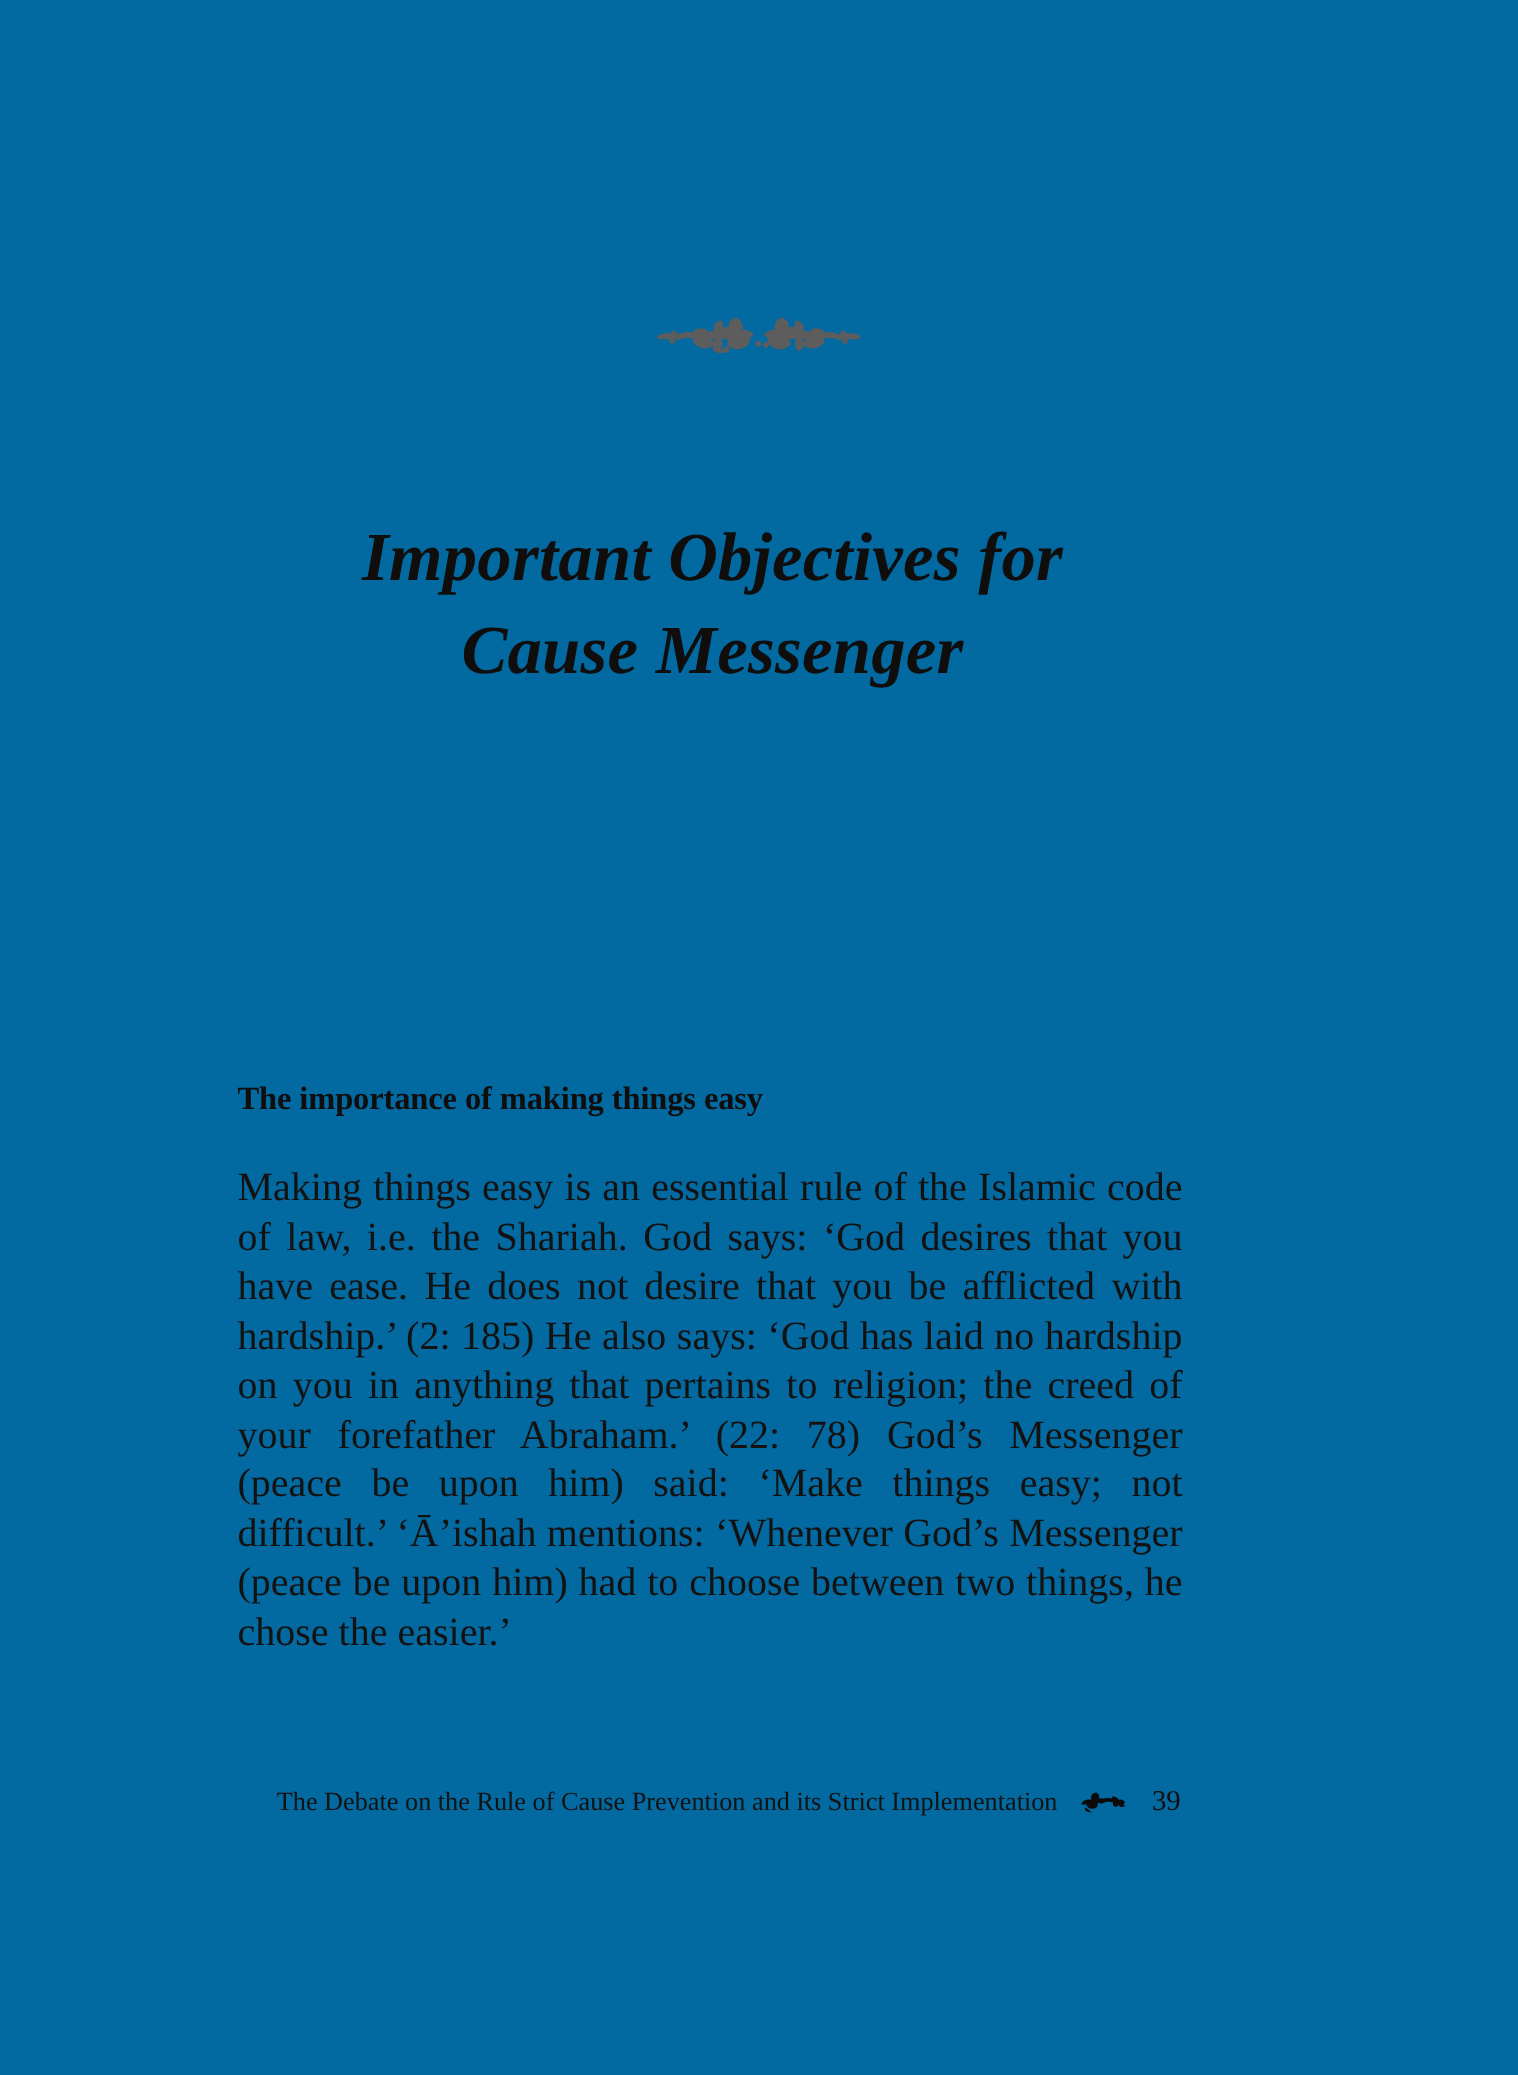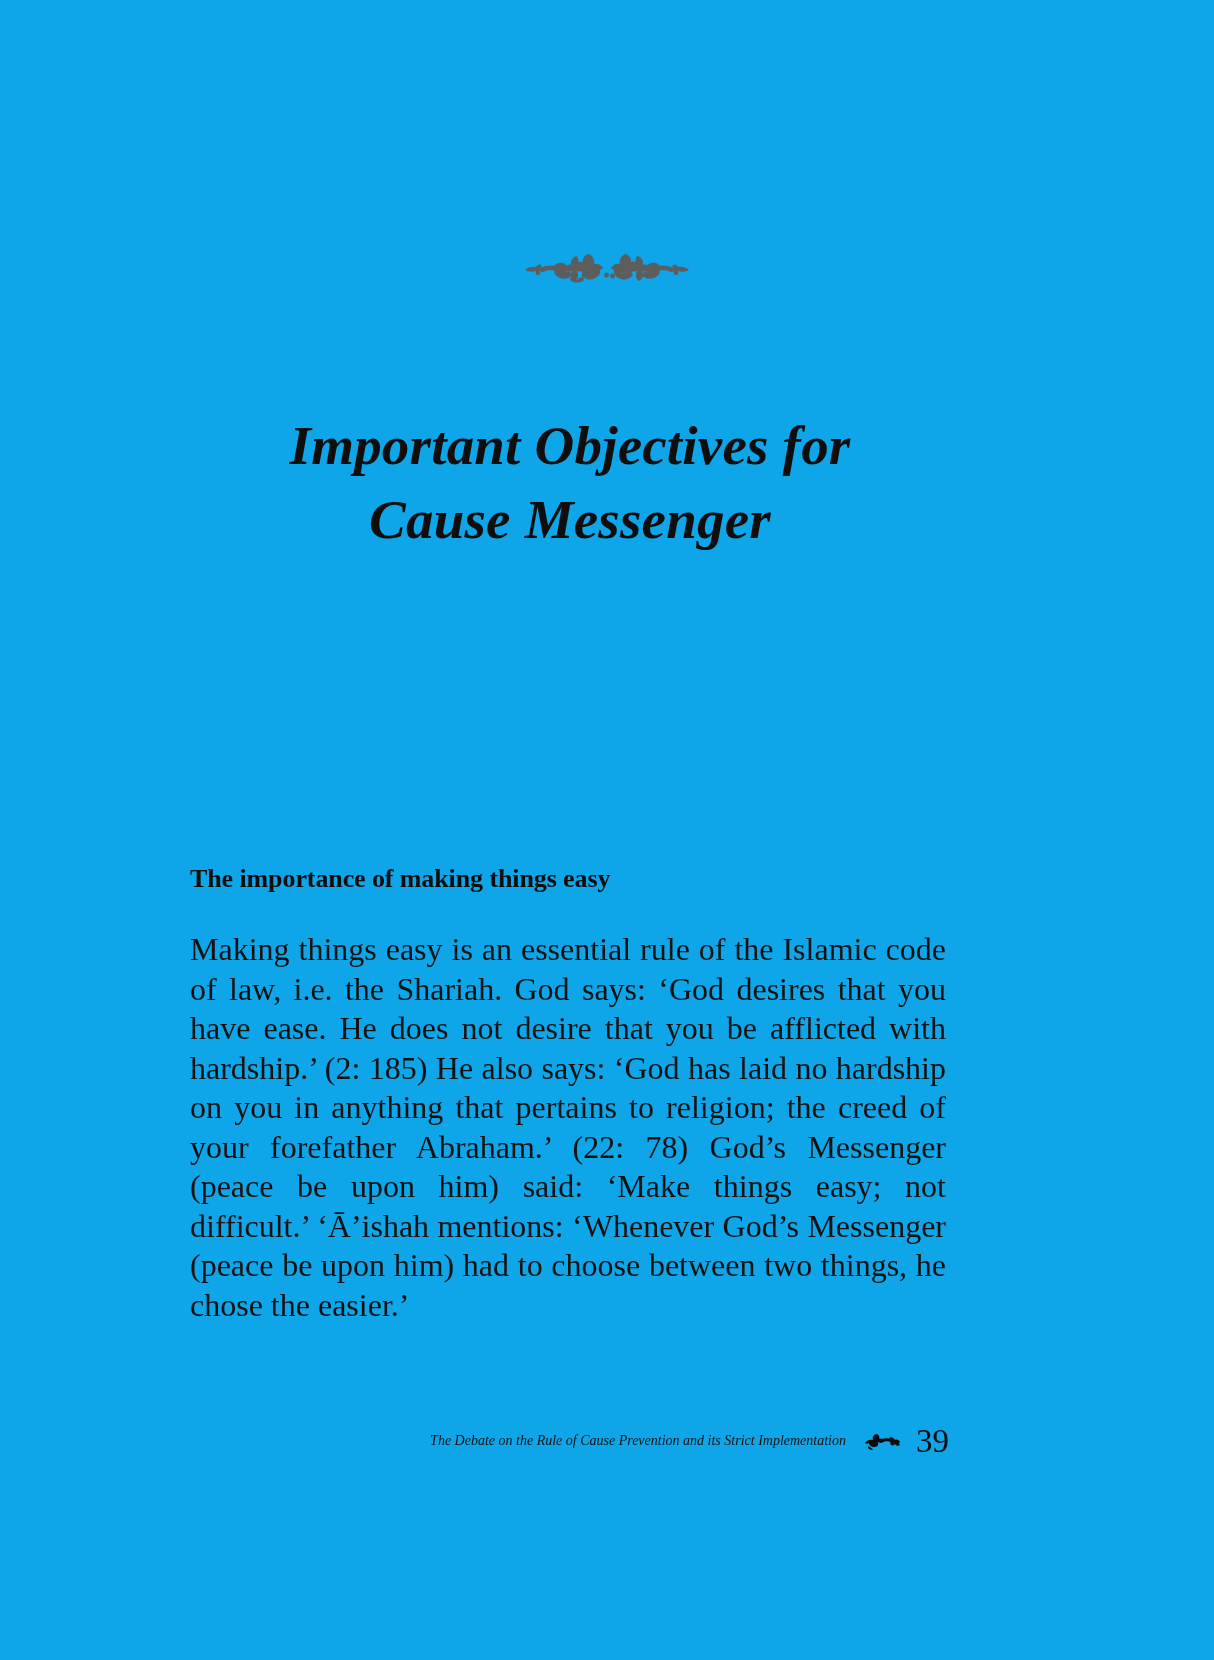--- a/index.html
+++ b/index.html
@@ -4,21 +4,21 @@
 <style>
   html, body {
     margin: 0;
     padding: 0;
     background: #ffffff;
   }
   .page {
     position: relative;
     width: 1214px;
     height: 1660px;
-    background: #0ea5e9;
+    background: #0369a1;
     margin: 0 auto;
     overflow: hidden;
     font-family: "Liberation Serif", "DejaVu Serif", serif;
     color: #12100f;
   }
 
   
   .top-ornament {
     position: absolute;
     left: 0;
@@ -76,38 +76,37 @@
     position: absolute;
     left: 190px;
     top: 1428px;
     width: 760px;
     display: flex;
     align-items: center;
     justify-content: flex-end;
     gap: 0px;
   }
   .footer-text {
-    font-style: italic;
-    font-size: 14px;
+    font-size: 21px;
     line-height: 26px;
     color: #141211;
     white-space: nowrap;
   }
   .footer-ornament {
     display: inline-flex;
     align-items: center;
     margin: 0 14px 0 16px;
   }
   .footer-ornament svg { display: block; }
   .page-number {
-    font-size: 33px;
+    font-size: 23px;
     line-height: 26px;
     color: #100e0d;
     min-width: 34px;
-    text-align: left;
+    text-align: center;
   }
 </style>
 </head>
 <body>
 
 <div class="page">
 
   <div class="top-ornament">
     <span>
       <svg width="176" height="52" viewBox="0 0 176 52" xmlns="http://www.w3.org/2000/svg">

